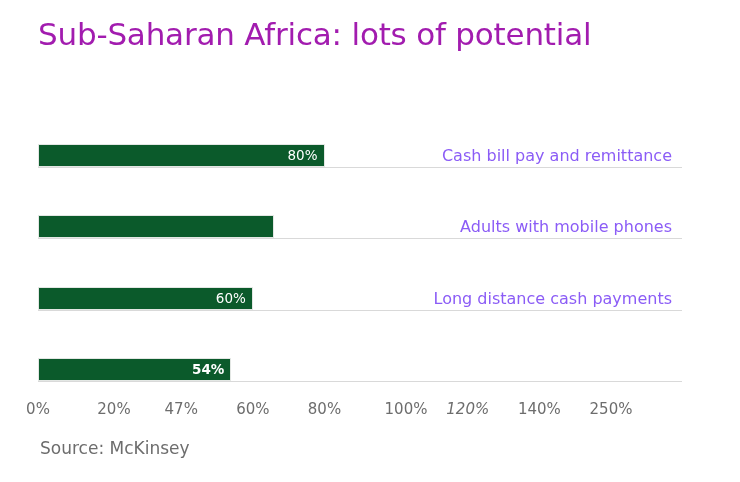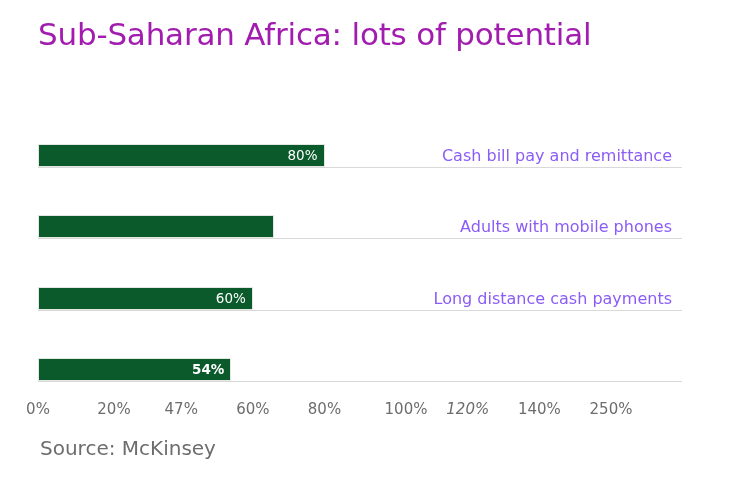--- a/index.html
+++ b/index.html
@@ -111,21 +111,21 @@
     line-height: 22px;
     white-space: nowrap;
     transform: translateX(-50%);
   }
 
   
   #chart-source {
     position: absolute;
     left: 40px;
     top: 438px;
-    font-size: 20px;
+    font-size: 17px;
     color: #6d6d6d;
     line-height: 20px;
     white-space: nowrap;
   }
 </style>
 </head>
 <body>
 
 <div id="chart-header">
   <div id="chart-title">Sub-Saharan Africa: lots of potential</div>

